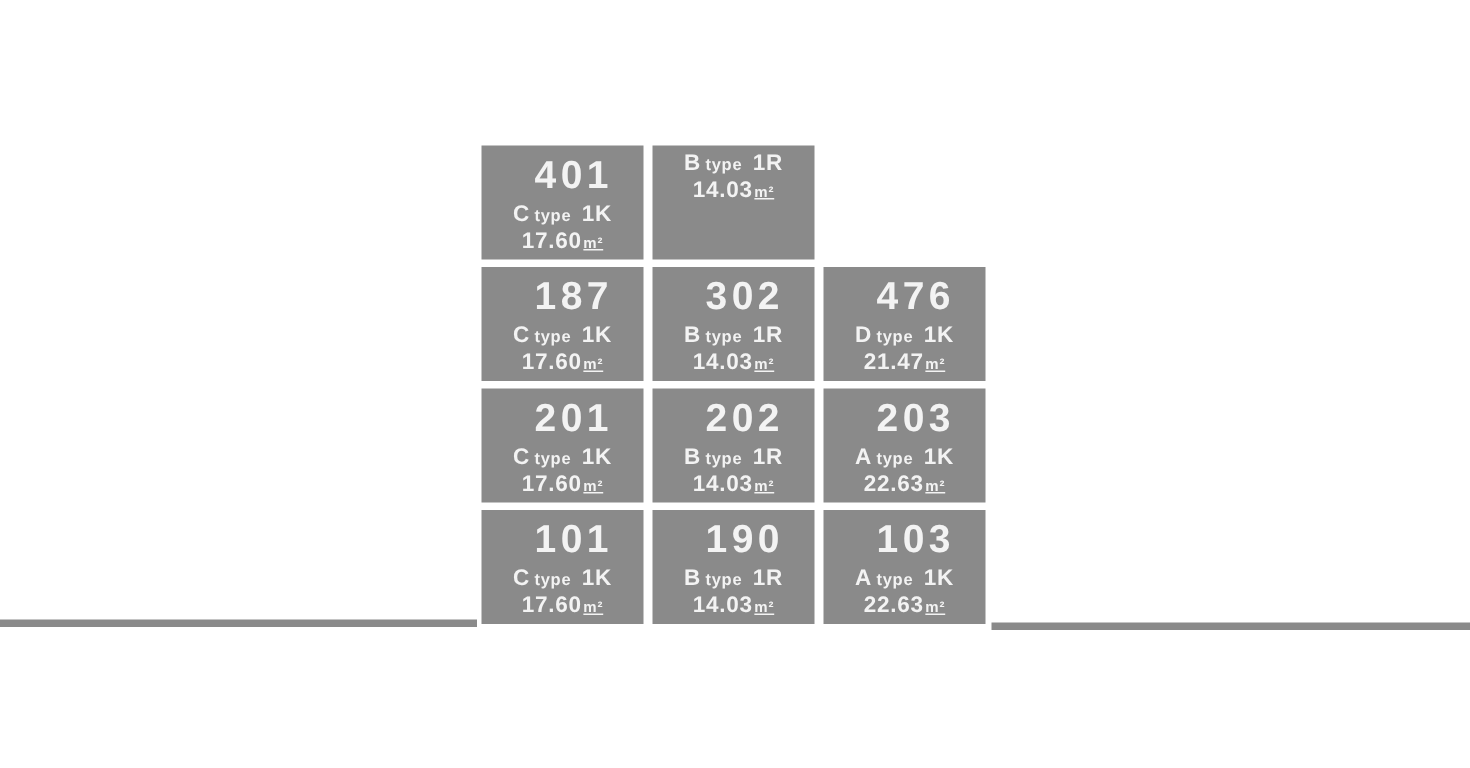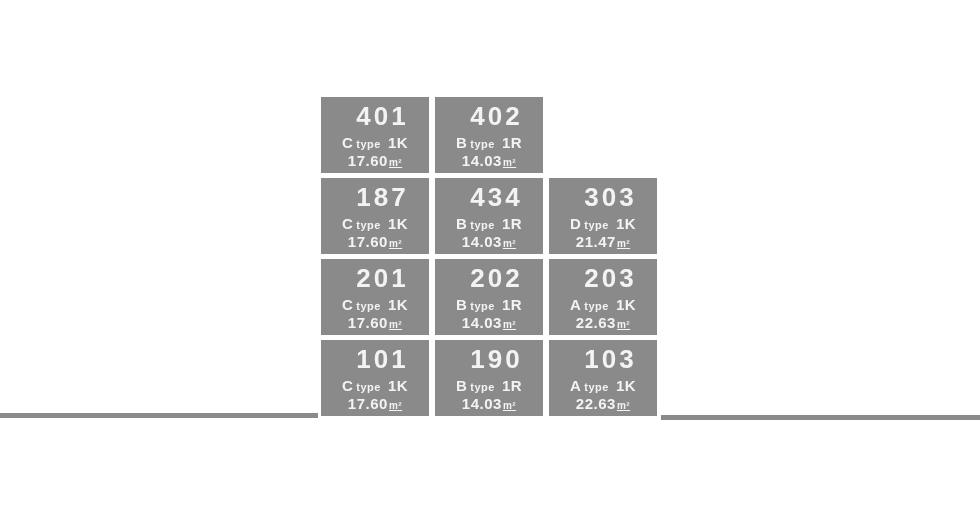--- a/index.html
+++ b/index.html
@@ -84,39 +84,38 @@
 
 <div class="building">
 
   <div class="floor-row">
     <div class="room">
       <div class="room-number">401</div>
       <div class="room-type"><span class="plan">C</span><span class="plan-word">type</span><span class="layout">1K</span></div>
       <div class="room-area"><span class="area-val">17.60</span><span class="area-unit">m²</span></div>
     </div>
     <div class="room">
-      <div class="room-number">402</div>
       <div class="room-type"><span class="plan">B</span><span class="plan-word">type</span><span class="layout">1R</span></div>
       <div class="room-area"><span class="area-val">14.03</span><span class="area-unit">m²</span></div>
     </div>
   </div>
 
   <div class="floor-row">
     <div class="room">
       <div class="room-number">187</div>
       <div class="room-type"><span class="plan">C</span><span class="plan-word">type</span><span class="layout">1K</span></div>
       <div class="room-area"><span class="area-val">17.60</span><span class="area-unit">m²</span></div>
     </div>
     <div class="room">
-      <div class="room-number">434</div>
+      <div class="room-number">302</div>
       <div class="room-type"><span class="plan">B</span><span class="plan-word">type</span><span class="layout">1R</span></div>
       <div class="room-area"><span class="area-val">14.03</span><span class="area-unit">m²</span></div>
     </div>
     <div class="room">
-      <div class="room-number">303</div>
+      <div class="room-number">476</div>
       <div class="room-type"><span class="plan">D</span><span class="plan-word">type</span><span class="layout">1K</span></div>
       <div class="room-area"><span class="area-val">21.47</span><span class="area-unit">m²</span></div>
     </div>
   </div>
 
   <div class="floor-row">
     <div class="room">
       <div class="room-number">201</div>
       <div class="room-type"><span class="plan">C</span><span class="plan-word">type</span><span class="layout">1K</span></div>
       <div class="room-area"><span class="area-val">17.60</span><span class="area-unit">m²</span></div>

